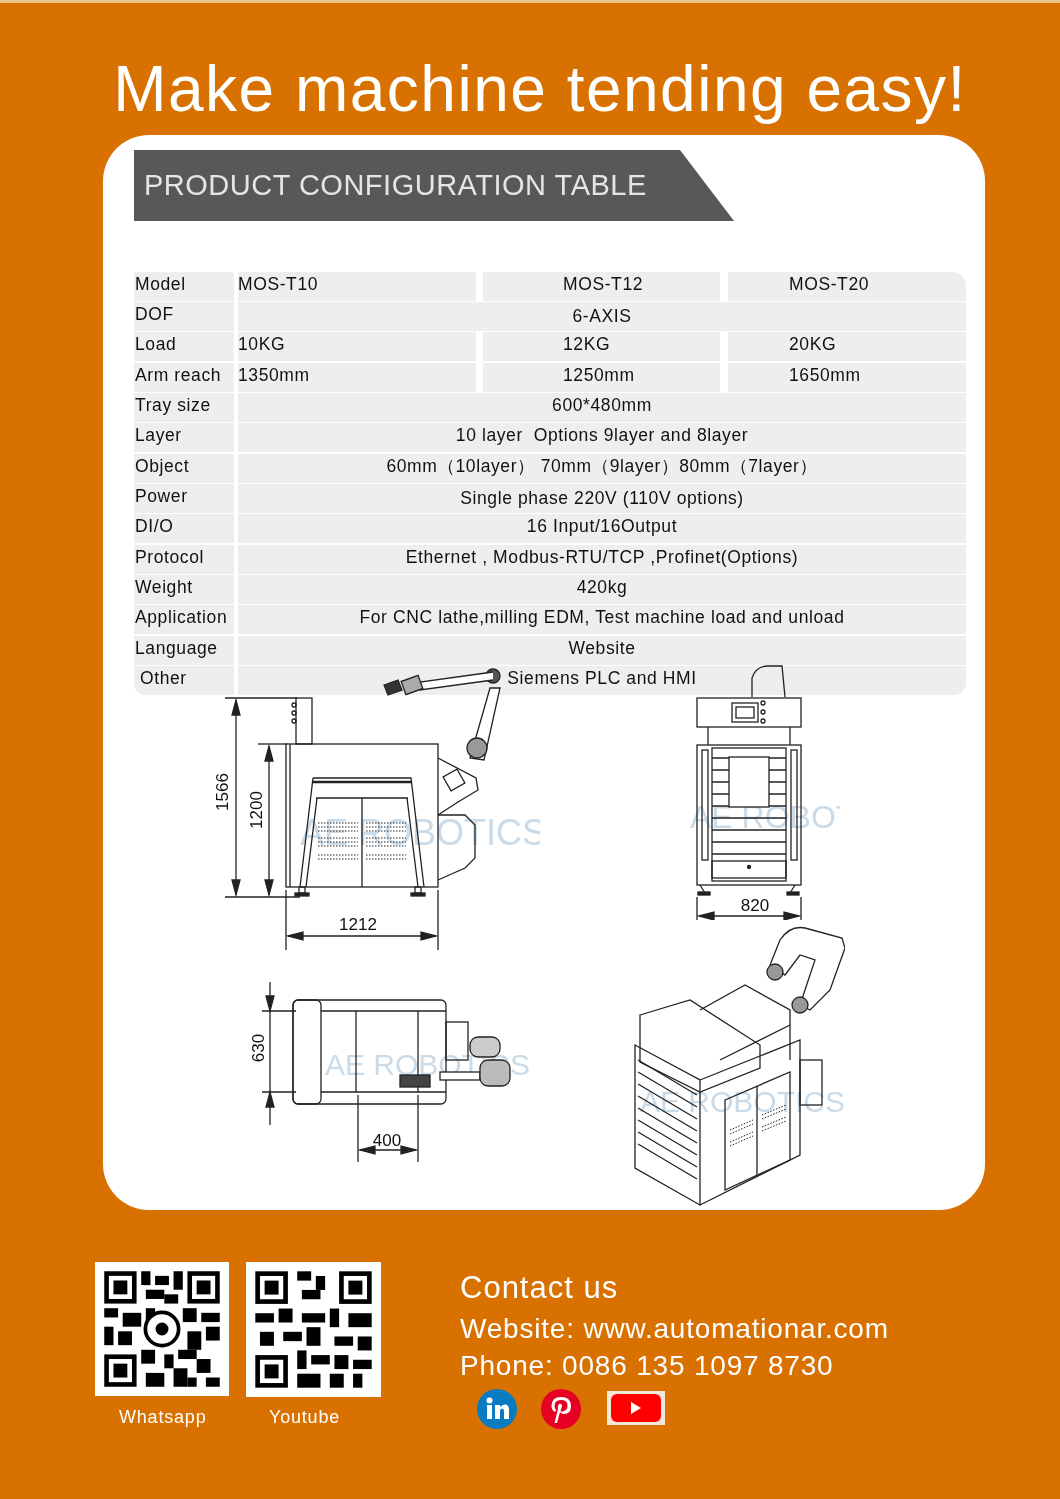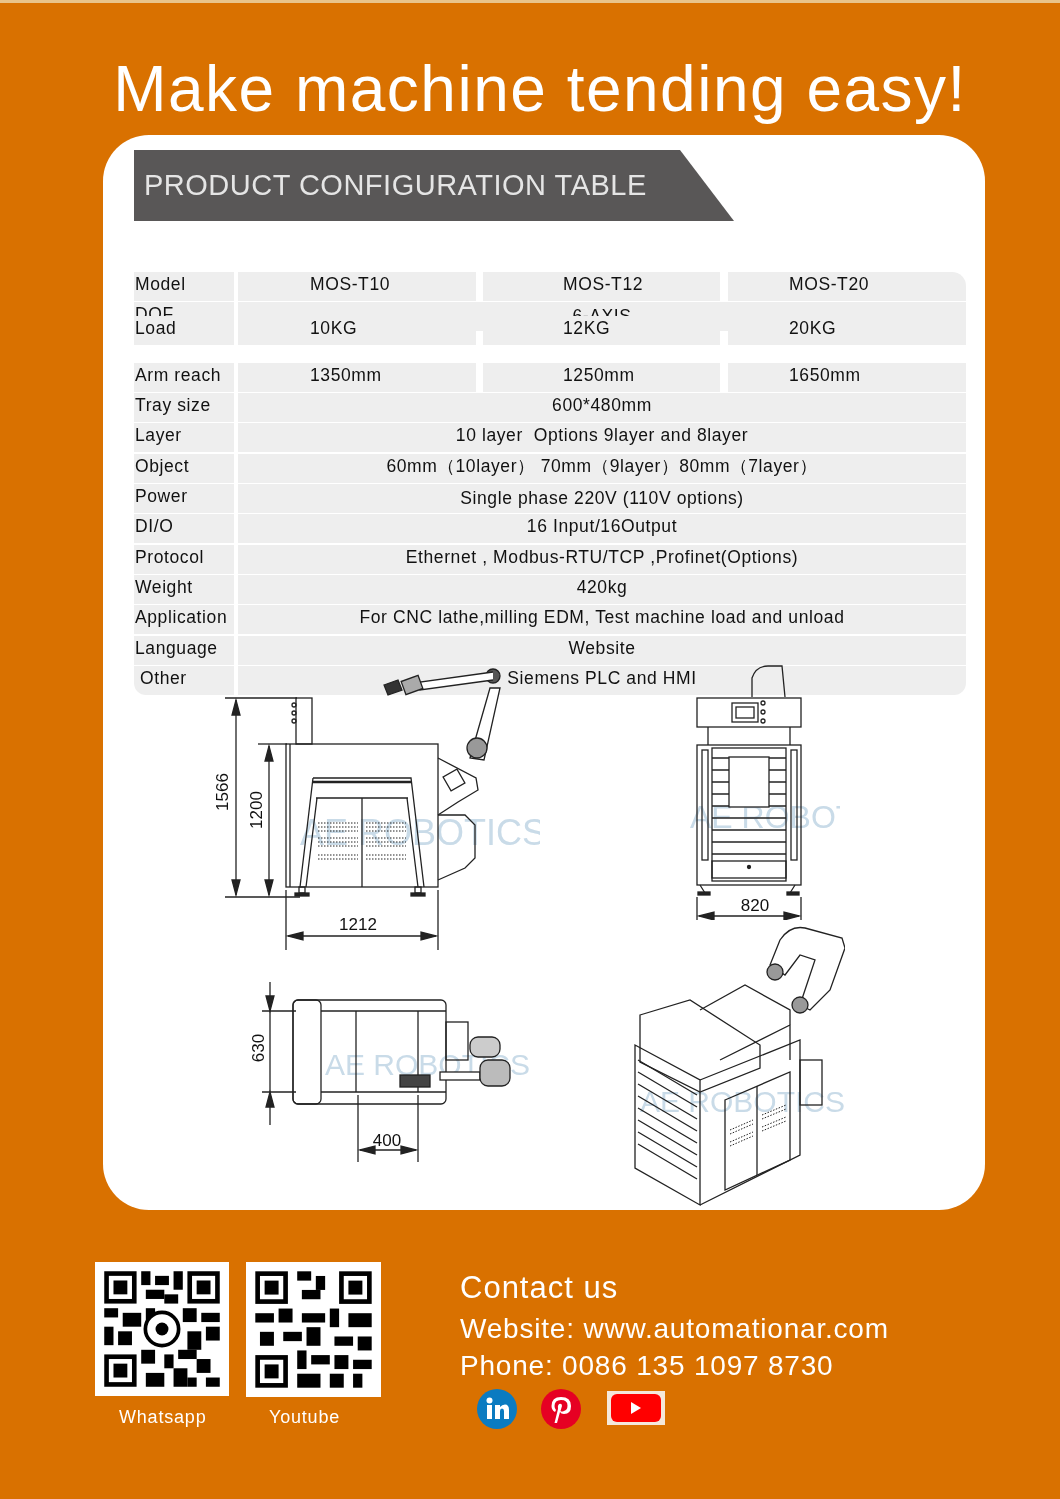--- a/index.html
+++ b/index.html
@@ -7,21 +7,21 @@
   body { background:#D97100; font-family:"Liberation Sans", sans-serif; position:relative; }
   .topline { position:absolute; left:0; top:0; width:1060px; height:3px; background:#E9C48A; }
   .headline { position:absolute; left:0; top:52px; width:1080px; text-align:center; color:#fff; font-size:64px; letter-spacing:1.5px; font-family:"Liberation Sans", sans-serif; }
   .card { position:absolute; left:103px; top:135px; width:882px; height:1075px; background:#fff; border-radius:46px; }
   .banner { position:absolute; left:134px; top:150px; width:600px; height:71px; background:#595757; clip-path:polygon(0 0, 546px 0, 600px 71px, 0 71px); }
   .banner span { position:absolute; left:10px; top:19px; color:#e5e5e5; font-size:29px; letter-spacing:0.5px; white-space:nowrap; }
   .table { position:absolute; left:134px; top:228px; width:832px; }
   .row { position:absolute; left:0; height:25px; width:832px; }
   .cell { position:absolute; top:0; height:29px; background:#EEEEEE; color:#111; font-size:17.5px; line-height:25px; letter-spacing:0.6px; white-space:nowrap;margin-top:44px; }
   .cell.label { left:0; width:100px; padding-left:1px; }
-  .cell.c1 { left:104px; width:238px; padding-left:72px; }
+  .cell.c1 { left:104px; width:238px; }
   .cell.c2 { left:349px; width:237px; padding-left:80px; }
   .cell.c3 { left:594px; width:238px; padding-left:61px; }
   .cell.span { left:104px; width:728px; text-align:center; }
   .row.first .c3 { border-top-right-radius:14px; }
   .row.last .label { border-bottom-left-radius:12px; }
   .row.last .span { border-bottom-right-radius:12px; }
   .drawing { position:absolute; }
   .dimtext { font-family:"Liberation Sans", sans-serif; font-size:17px; fill:#111; }
   .footer-qr { position:absolute; background:#fff; }
   .qr-label { position:absolute; color:#fff; font-size:18px; letter-spacing:0.8px; }
@@ -46,21 +46,21 @@
   <div class="row first" style="top:0px">
     <div class="cell label">Model</div>
     <div class="cell c1">MOS-T10</div>
     <div class="cell c2">MOS-T12</div>
     <div class="cell c3">MOS-T20</div>
   </div>
   <div class="row" style="top:30px">
     <div class="cell label">DOF</div>
     <div class="cell span" style="padding-top:2px">6-AXIS</div>
   </div>
-  <div class="row" style="top:44px">
+  <div class="row" style="top:60px">
     <div class="cell label">Load</div>
     <div class="cell c1">10KG</div>
     <div class="cell c2">12KG</div>
     <div class="cell c3">20KG</div>
   </div>
   <div class="row" style="top:91px">
     <div class="cell label">Arm reach</div>
     <div class="cell c1">1350mm</div>
     <div class="cell c2">1250mm</div>
     <div class="cell c3">1650mm</div>

